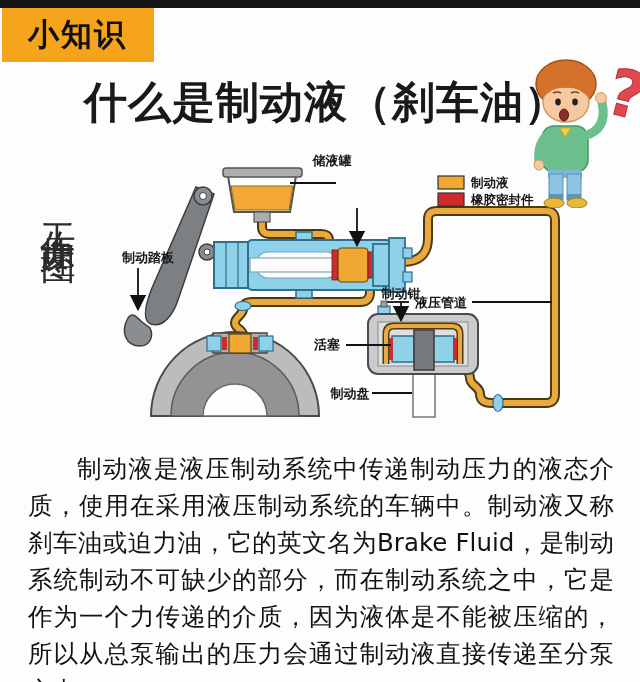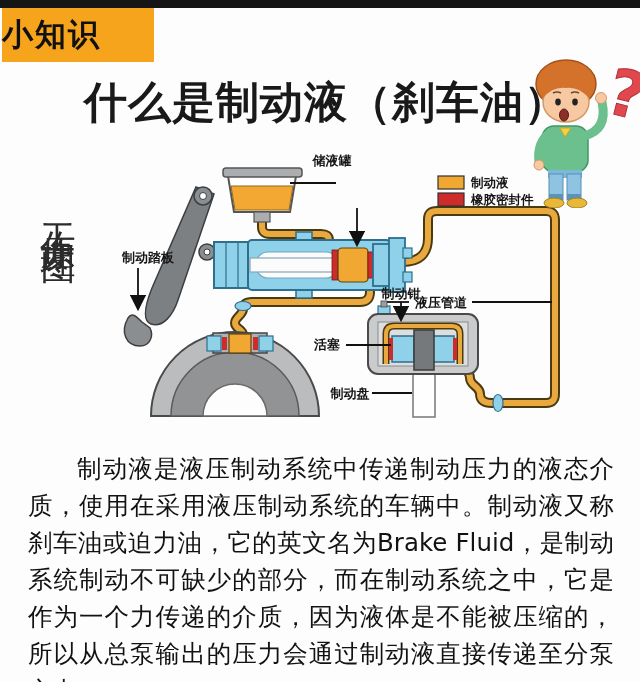--- a/index.html
+++ b/index.html
@@ -1,20 +1,20 @@
 <!DOCTYPE html>
 <html><head>
 <meta charset="utf-8">
 <style>
   html,body{margin:0;padding:0;background:#e9e9e9;}
   .page{position:relative;width:640px;height:682px;background:#fdfdfd;overflow:hidden;
         font-family:"DejaVu Sans","Liberation Sans",sans-serif;color:#141414;}
   .topbar{position:absolute;left:0;top:0;width:640px;height:8px;background:#151515;}
   .badge{position:absolute;left:2px;top:8px;width:152px;height:54px;background:#F7A41D;
-         display:flex;align-items:center;box-sizing:border-box;}
+         display:flex;align-items:center;padding-left:26px;box-sizing:border-box;}
   .badge span{font-size:31px;font-weight:700;color:#111;letter-spacing:2px;}
   .title{position:absolute;left:0;top:74px;width:640px;text-align:center;
          font-size:43px;font-weight:700;color:#191919;letter-spacing:1px;z-index:2;
          transform:translateX(6px);}
   .mascot{position:absolute;left:508px;top:40px;width:134px;height:168px;z-index:3;}
   .side-label{position:absolute;left:34px;top:196px;writing-mode:vertical-rl;
               text-orientation:upright;font-size:35px;letter-spacing:7px;color:#2b2b2b;
               font-weight:400;z-index:2;}
   .diagram{position:absolute;left:0;top:140px;width:640px;height:310px;z-index:1;}
   .diagram text{font-size:13px;font-weight:700;fill:#161616;}

